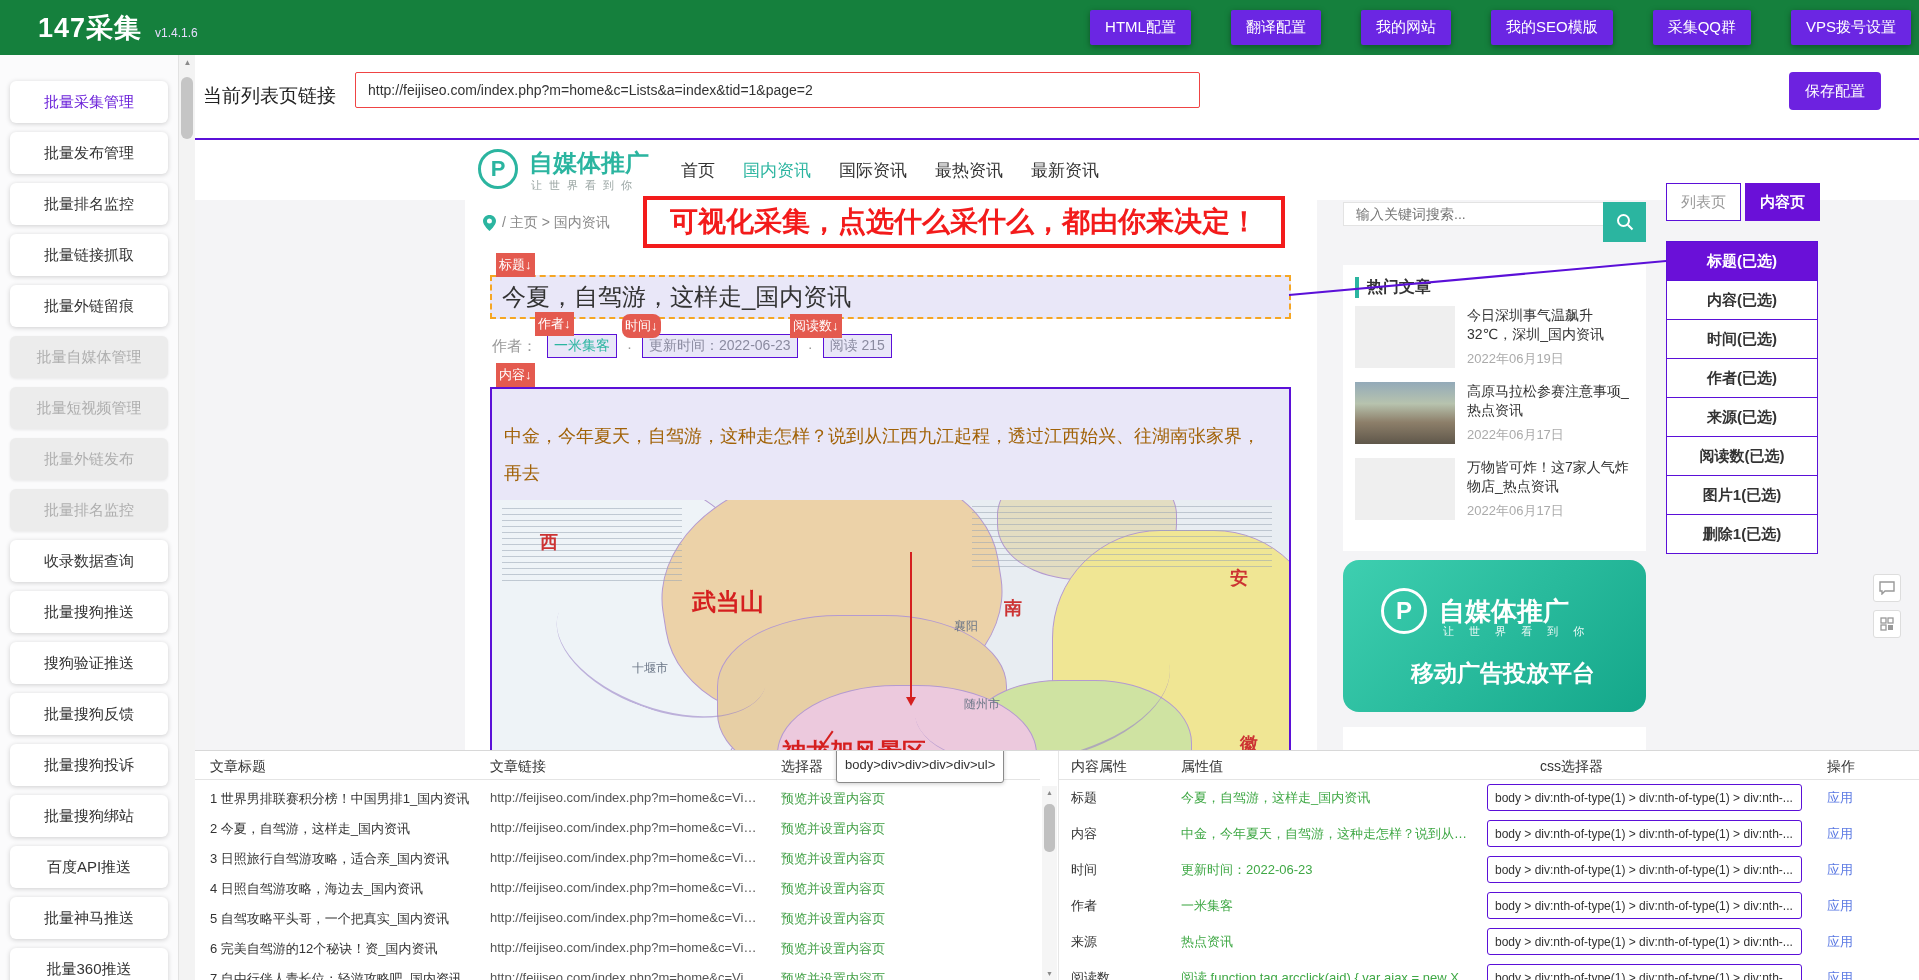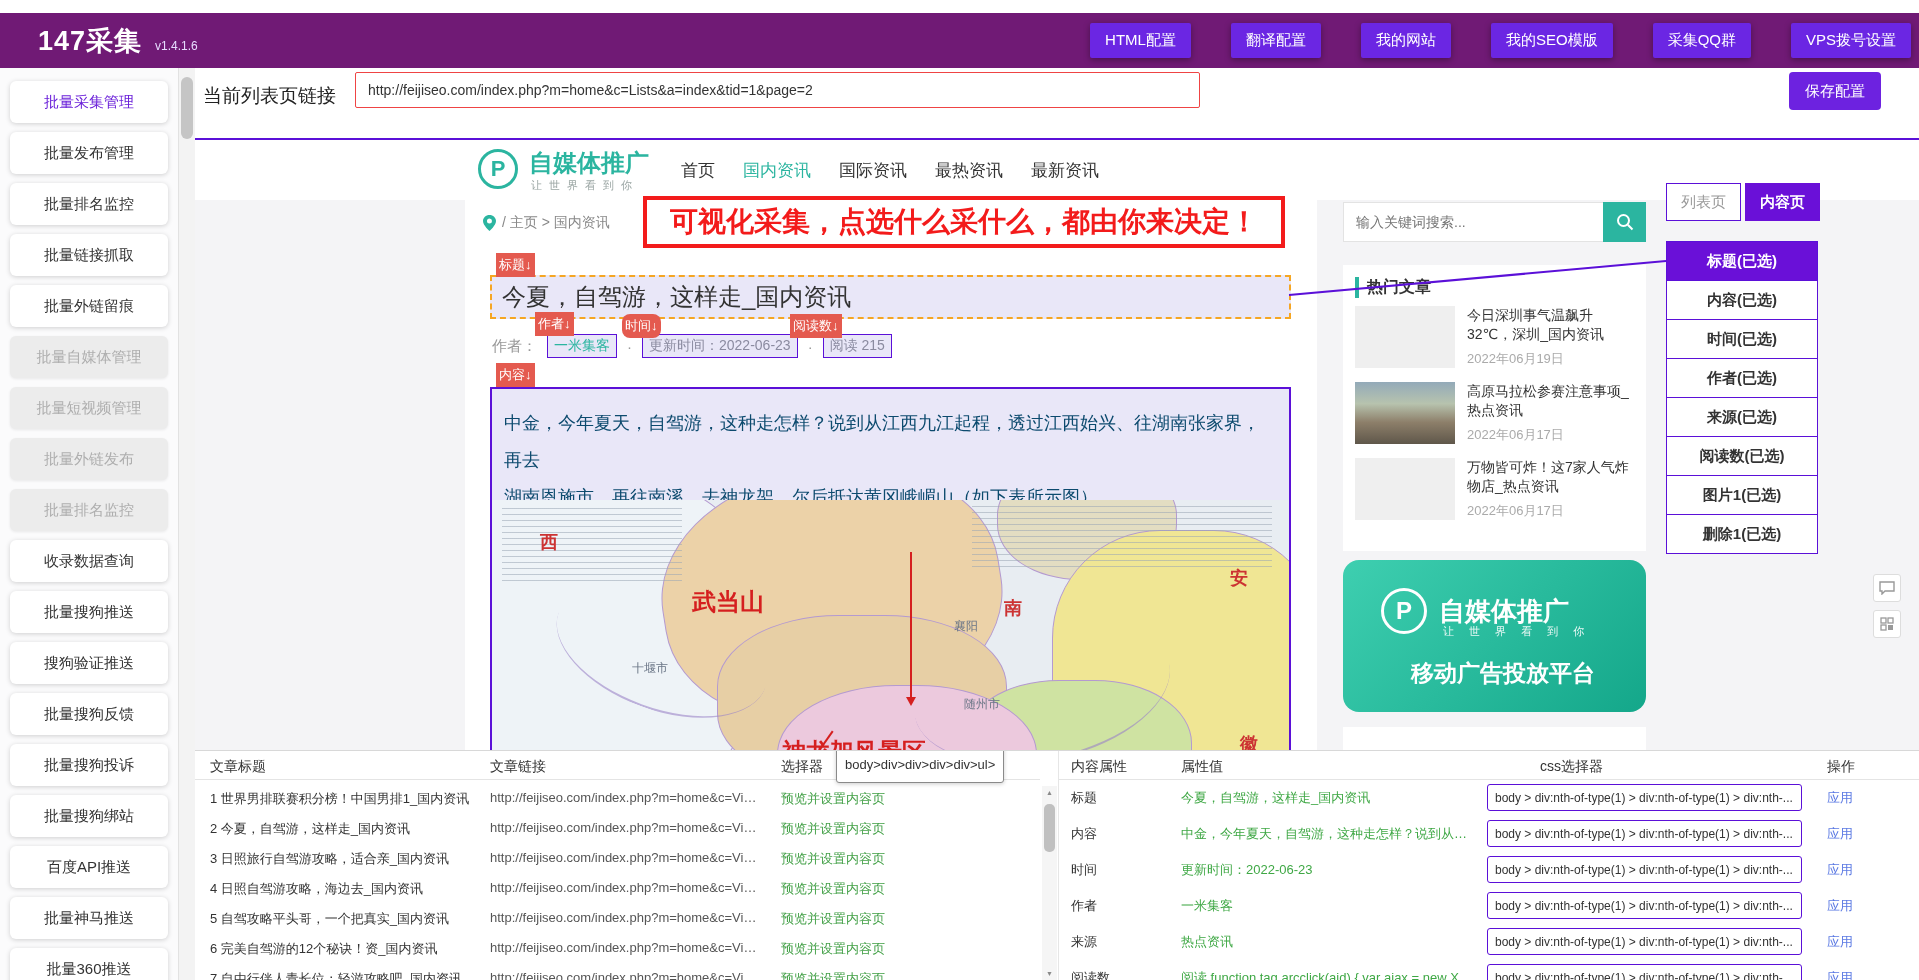--- a/index.html
+++ b/index.html
@@ -1,22 +1,22 @@
 <!DOCTYPE html>
 <html><head>
 <meta charset="utf-8">
 <style>
   * { margin:0; padding:0; box-sizing:border-box; }
   html,body { width:1919px; height:980px; overflow:hidden; background:#fff;
               font-family:"Liberation Sans","DejaVu Sans",sans-serif; }
   .screen { position:relative; width:1919px; height:980px; overflow:hidden; }
 
   
-  .topbar { position:absolute; left:0; top:13px; width:1919px; height:55px;
-            background:#701a75; display:flex; align-items:center; z-index:60; }
+  .topbar { position:absolute; left:0; top:0; width:1919px; height:55px;
+            background:#15803d; display:flex; align-items:center; z-index:60; }
   .logo { color:#fff; font-size:27px; font-weight:bold; margin-left:38px; letter-spacing:1px; }
   .ver  { color:#e7dcff; font-size:12px; margin-left:13px; margin-top:10px; }
   .topnav { position:absolute; right:8px; top:0; height:55px; display:flex; align-items:center; gap:40px; }
   .topnav-item { color:#fff; font-size:15px; padding:8px 15px; background:#6b26e3;
                  border-radius:2px; box-shadow:0 2px 6px rgba(0,0,0,.35); cursor:pointer; white-space:nowrap; }
 
   
   .sidebar { position:absolute; left:0; top:55px; width:178px; height:925px;
              background:#fbfbfc; padding-top:26px; overflow:hidden; }
   .side-btn { width:158px; height:42px; margin:0 auto 9px auto; background:#fff; border-radius:6px;
@@ -72,21 +72,21 @@
                border:2px dashed #f5a623; background:#e9e7f8; z-index:4; display:flex; align-items:center; }
   .article-title { font-size:24px; color:#333; padding-left:10px; white-space:nowrap; }
 
   .meta-row { position:absolute; left:297px; top:194px; height:24px; display:flex; align-items:center;
               gap:10px; font-size:15px; color:#999; z-index:4; }
   .meta-box { border:1px solid #5b10d8; background:#e9e7f8; padding:2px 6px; font-size:14px; color:#8b8ba0; cursor:pointer; }
   .meta-box.author { color:#2bb5a0; }
 
   .content-box { position:absolute; left:295px; top:247px; width:801px; height:400px;
                  border:2px solid #5b10d8; background:#e9e7f8; z-index:4; }
-  .content-text { padding:16px 12px 8px 12px; font-size:18px; color:#0c4a6e; line-height:37px; }
+  .content-text { padding:29px 12px 8px 12px; font-size:18px; color:#a16207; line-height:37px; }
 
   
   .map { position:absolute; left:0px; top:111px; width:797px; height:290px; background:#e8edf2; overflow:hidden; }
   .blob { position:absolute; border:1px solid #b49ad0; }
   .b1 { left:-60px; top:-30px; width:330px; height:340px; background:#eef3f7; border-radius:42%; transform:rotate(14deg); }
   .b2 { left:170px; top:-30px; width:340px; height:250px; background:#ecd2a8; border-radius:46%; transform:rotate(-9deg); }
   .b3 { left:225px; top:115px; width:290px; height:170px; background:#e7cfa5; border-radius:42%; }
   .b4 { left:285px; top:185px; width:260px; height:150px; background:#ecc9dd; border-radius:46%; }
   .b5 { left:560px; top:30px; width:270px; height:270px; background:#f0e694; border-radius:40%; }
   .b6 { left:470px; top:180px; width:230px; height:150px; background:#cfe3a2; border-radius:42%; }
@@ -98,21 +98,21 @@
   .m-label-sm  { position:absolute; color:#6a7586; font-size:12px; z-index:3; white-space:nowrap; }
   .m-prov { position:absolute; color:#c33; font-size:18px; font-weight:bold; z-index:3; }
   .m-arrow { position:absolute; left:418px; top:52px; width:2px; height:150px; background:#d51f1f; z-index:3; }
   .m-arrow:after { content:""; position:absolute; left:-4px; bottom:-9px; border:5px solid transparent; border-top:9px solid #d51f1f; }
   .m-arrow2 { position:absolute; left:330px; top:228px; width:2px; height:34px; background:#d51f1f; transform:rotate(35deg); z-index:3; }
   .river { position:absolute; border-bottom:2px solid #9b84c8; border-radius:50%; opacity:.6; }
   .r1 { left:60px; top:90px; width:220px; height:120px; transform:rotate(20deg); }
   .r2 { left:420px; top:120px; width:260px; height:140px; transform:rotate(-12deg); }
 
   
-  .search-card { position:absolute; left:1148px; top:62px; width:303px; height:40px; background:#c4b5fd; display:flex; z-index:2; }
+  .search-card { position:absolute; left:1148px; top:62px; width:303px; height:24px; background:#c4b5fd; display:flex; z-index:2; }
   .search-input { flex:1; border:1px solid #e3e3e3; border-right:none; font-size:14px; color:#333; padding:0 12px; outline:none; }
   .search-btn { width:43px; height:40px; background:#2bb5a0; border:none; cursor:pointer;
                 display:flex; align-items:center; justify-content:center; }
 
   .hot-card { position:absolute; left:1148px; top:125px; width:303px; height:286px; background:#fff; z-index:2; padding:10px 12px; }
   .hot-title { font-size:16px; font-weight:bold; color:#333; border-left:4px solid #2bb5a0; padding-left:8px; margin-top:2px; }
   .hot-item { position:absolute; left:12px; width:279px; height:62px; cursor:pointer; }
   .hot-thumb { position:absolute; left:0; top:0; width:100px; height:62px; background:#efefef; }
   .hot-thumb.photo { background:linear-gradient(180deg,#93aab9 0%,#b7c3ae 35%,#8d7f6a 65%,#5f574a 100%); }
   .hot-text { position:absolute; left:112px; top:0px; width:167px; font-size:14px; color:#333; line-height:19px;

